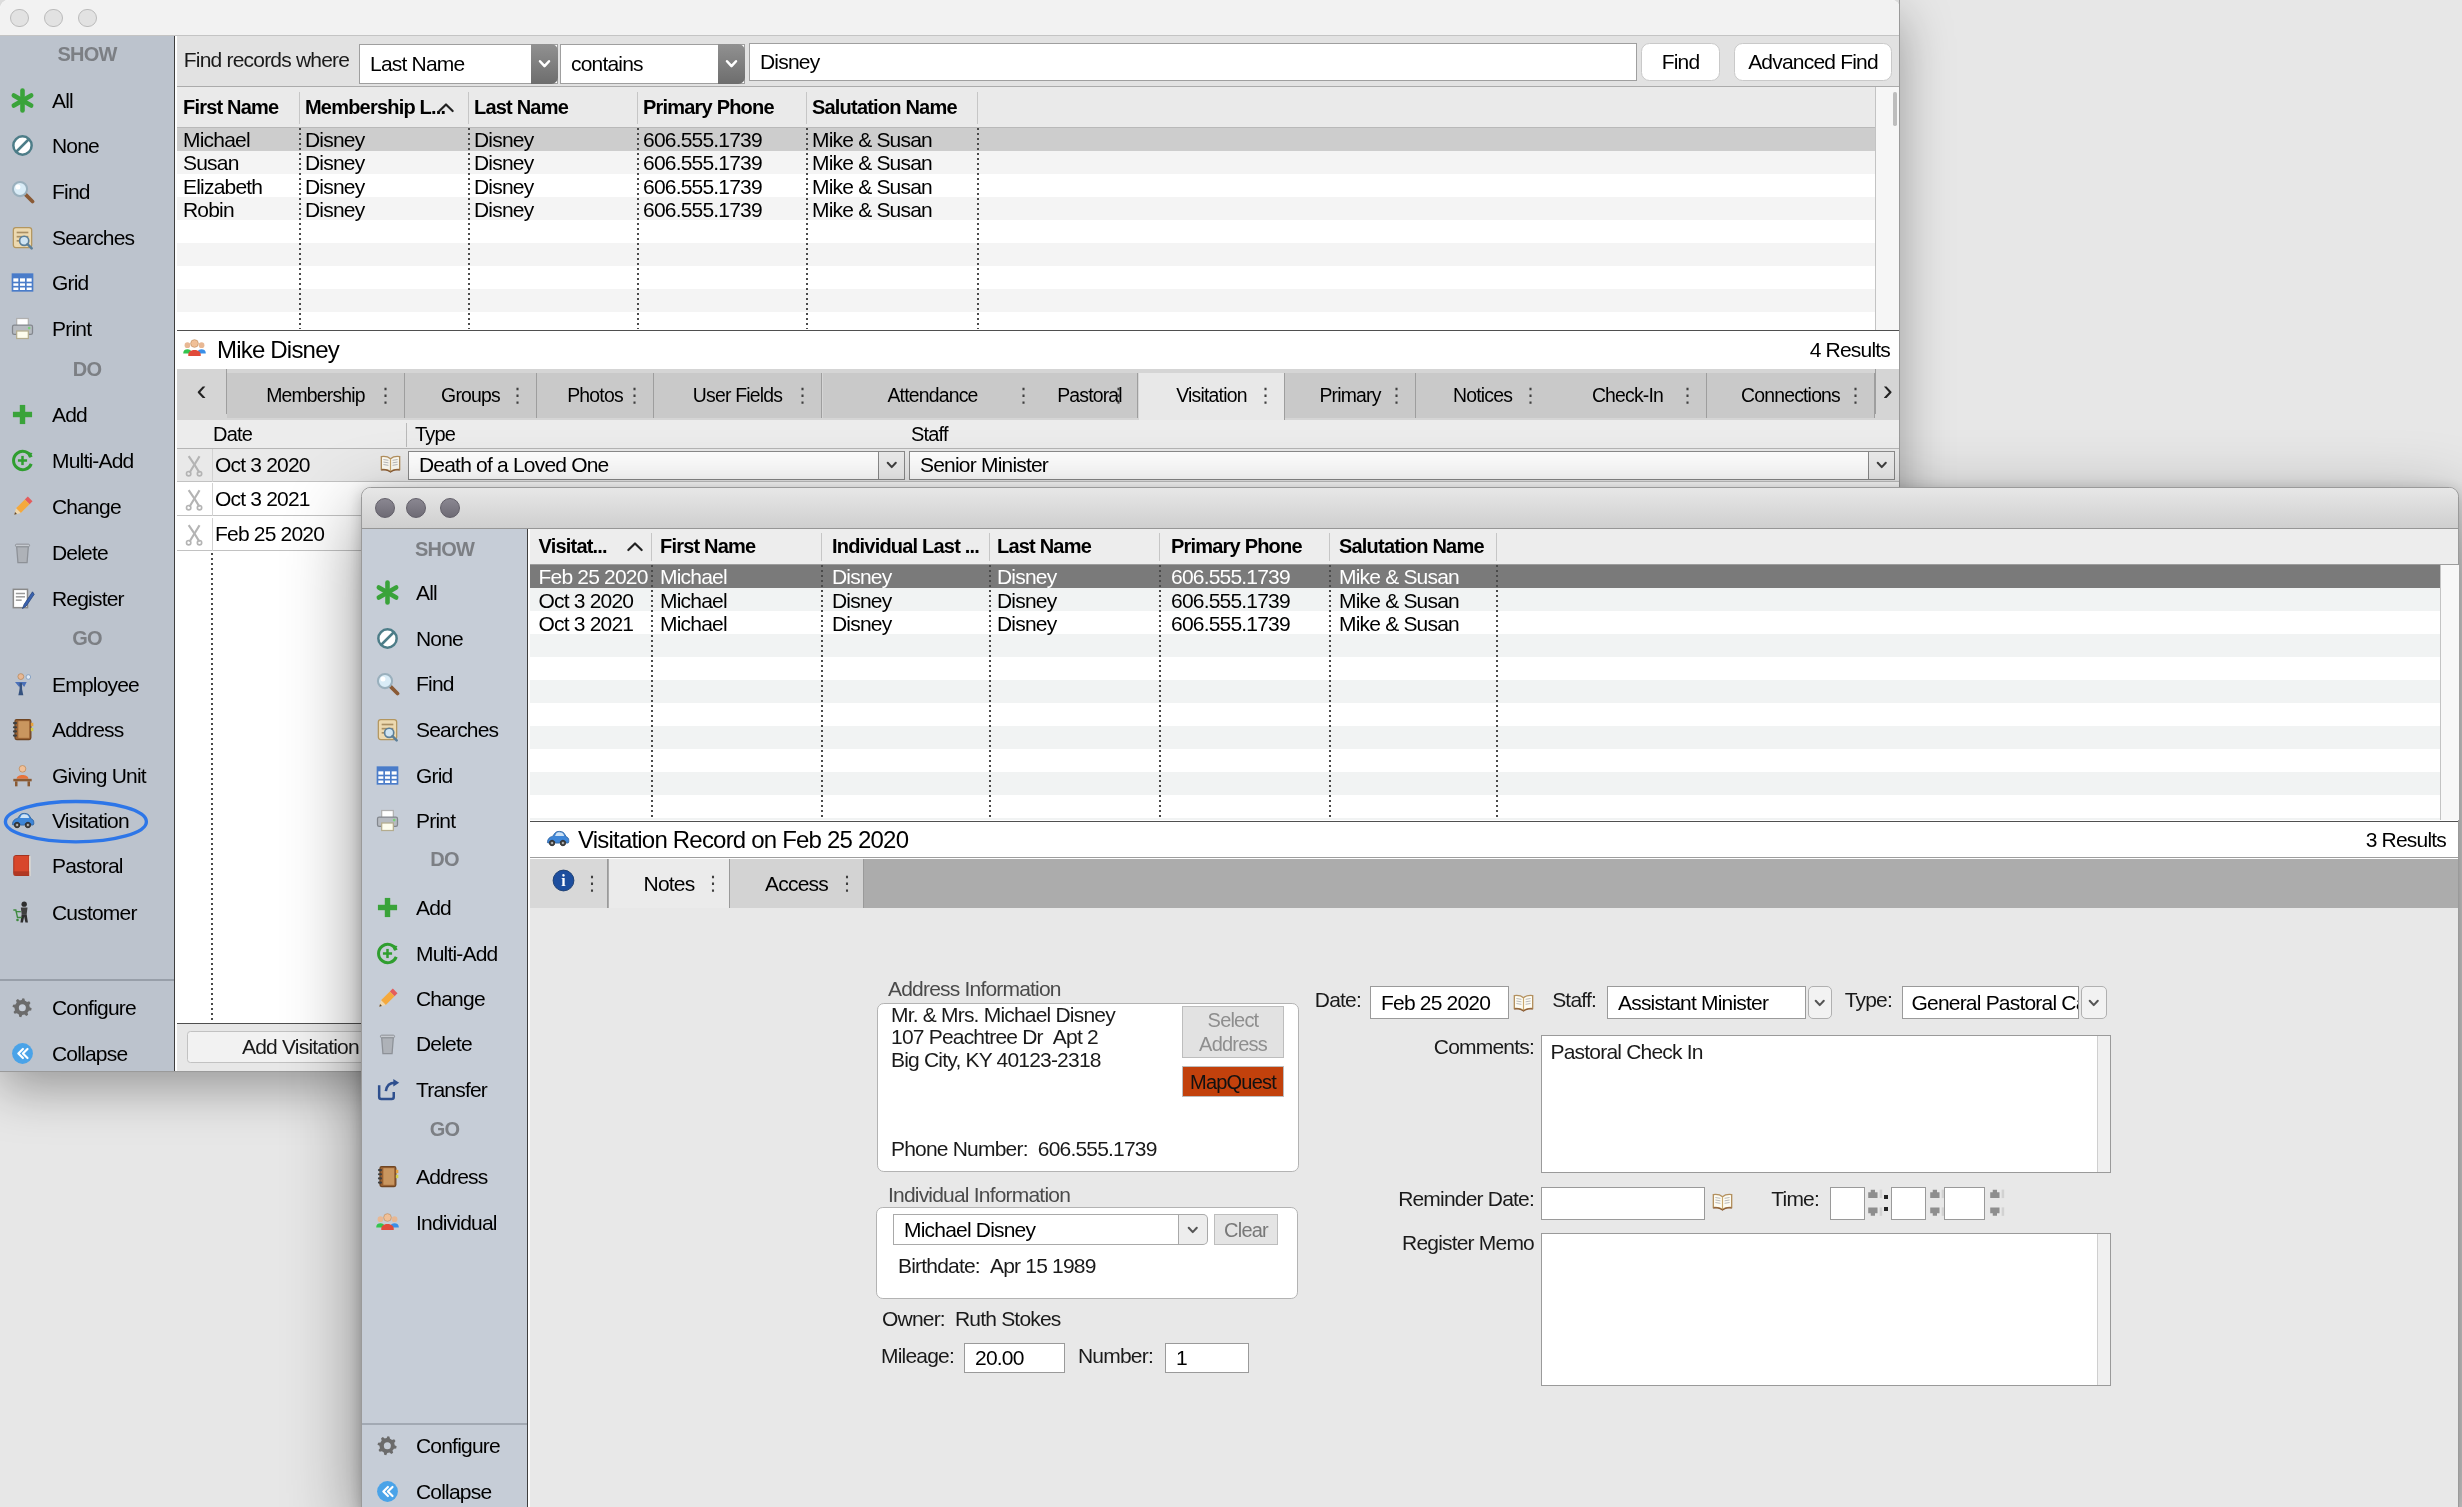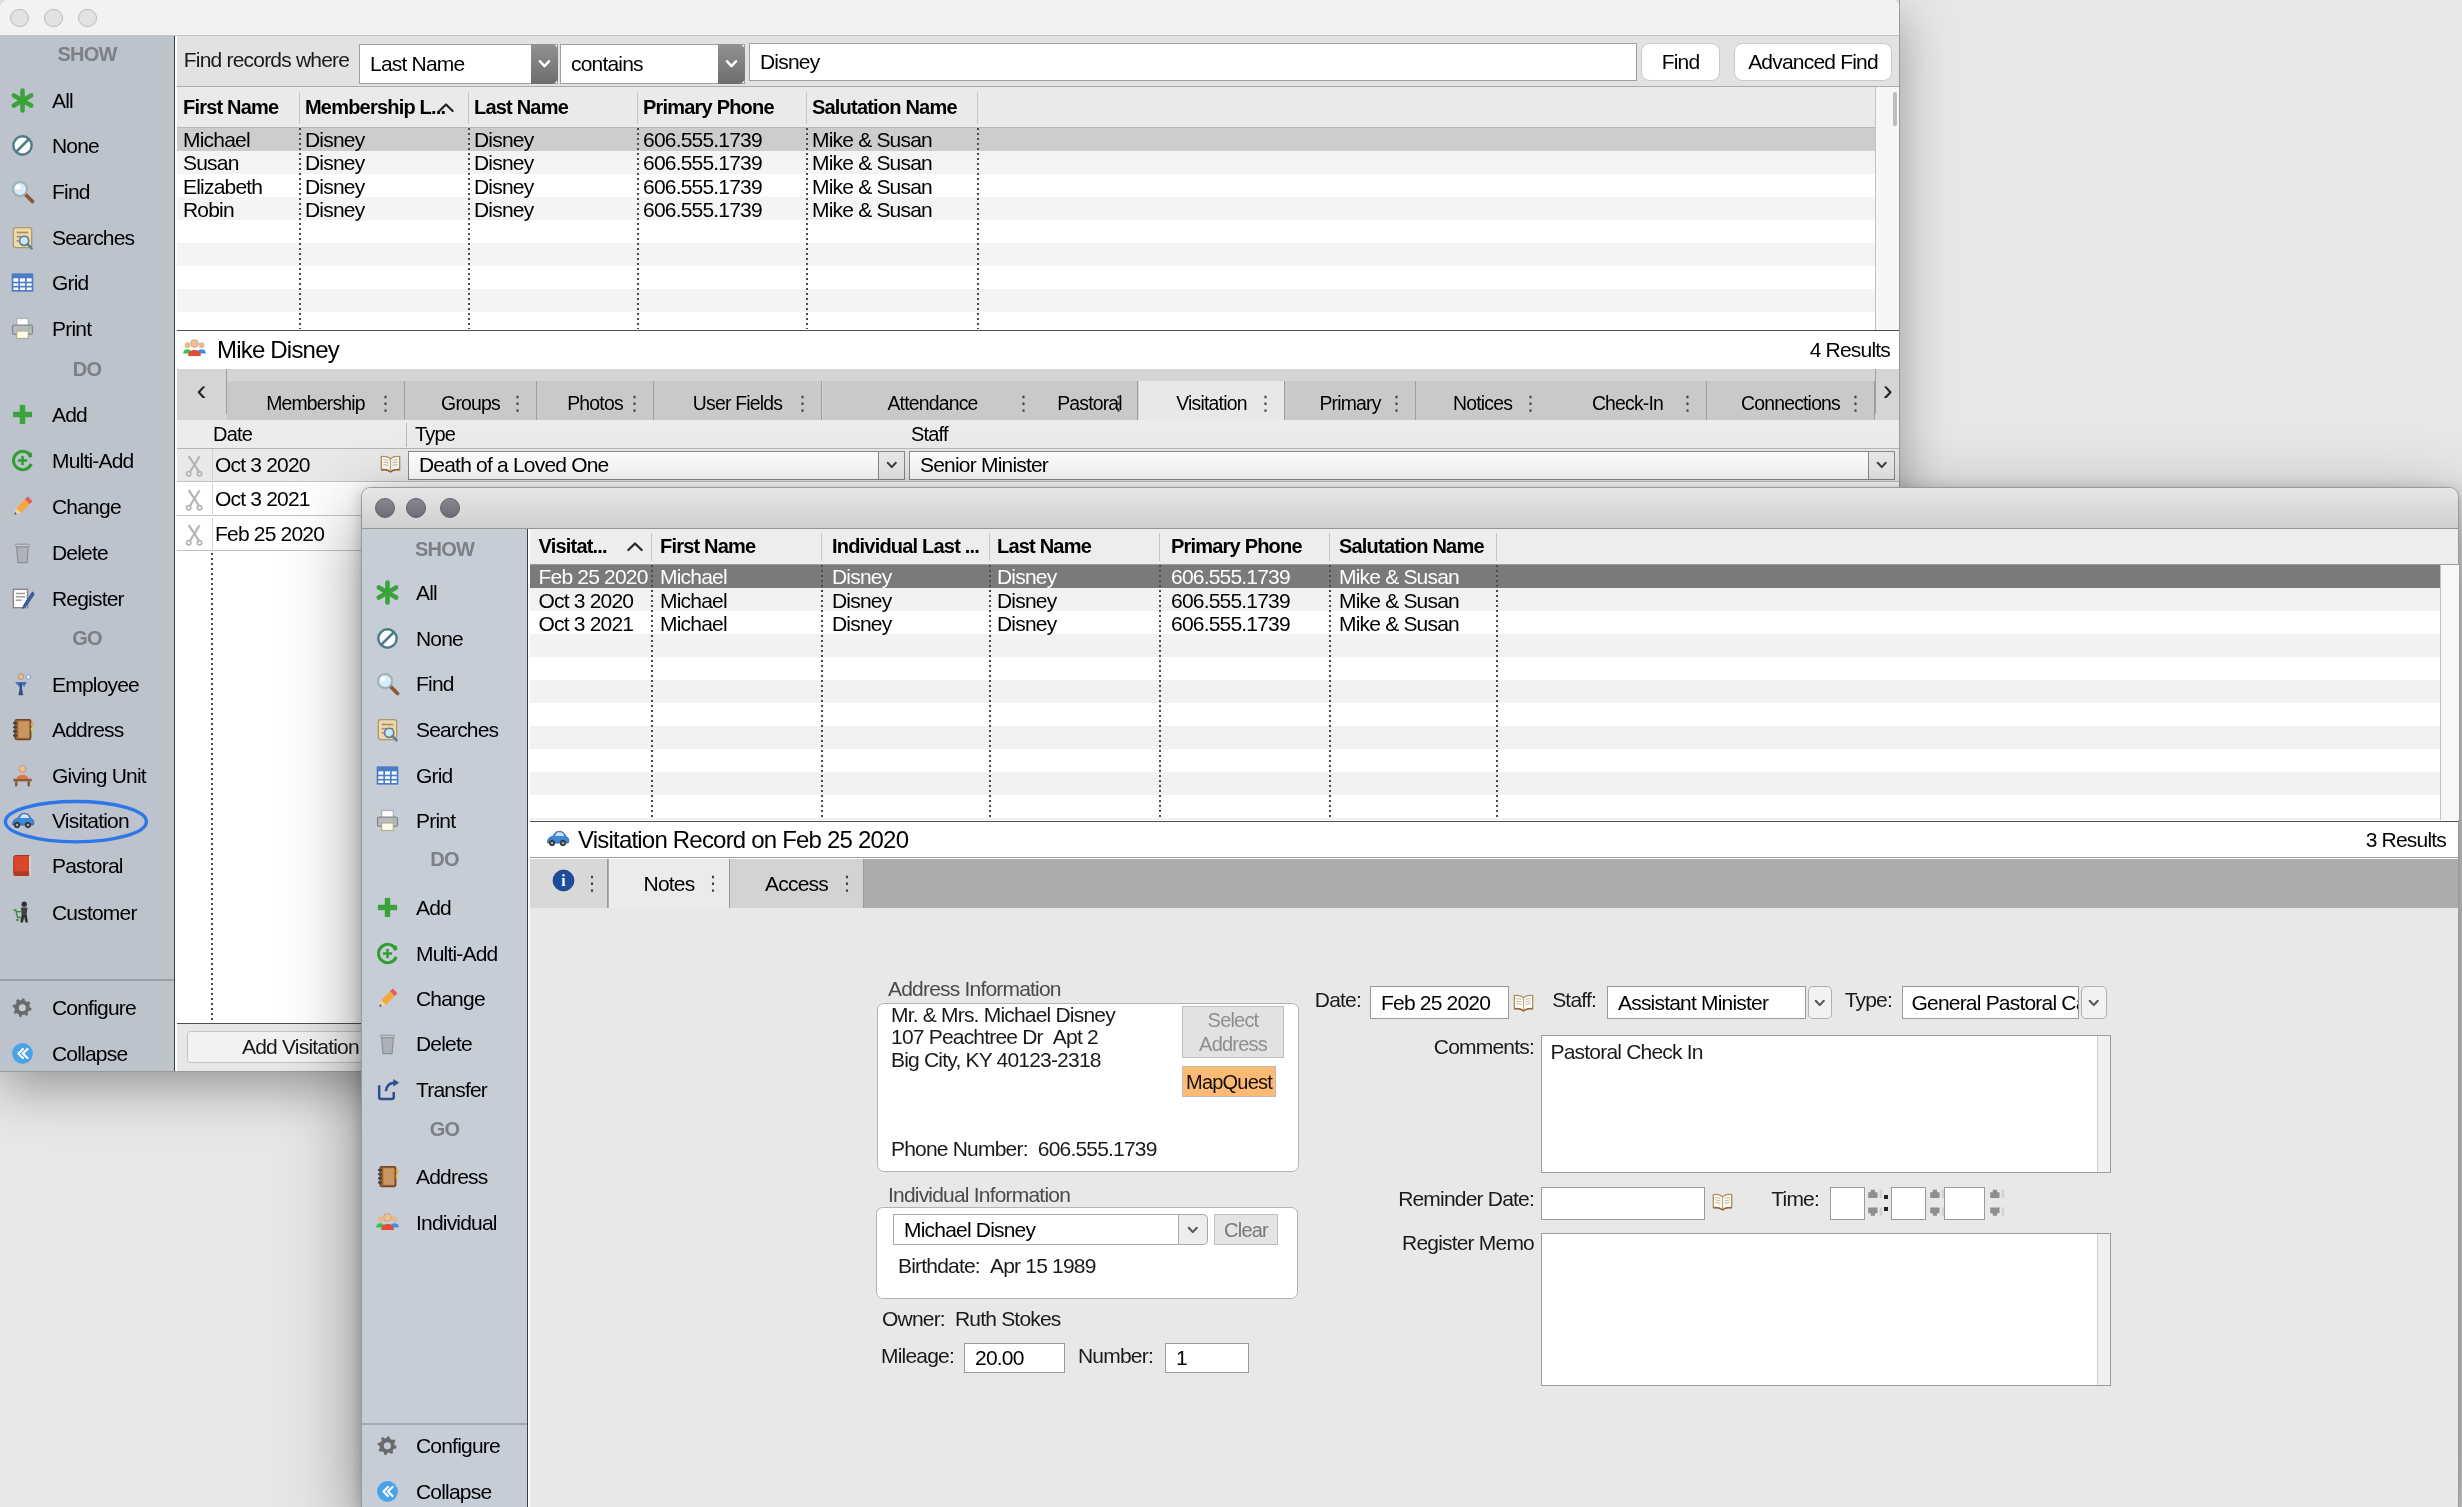--- a/index.html
+++ b/index.html
@@ -6,21 +6,21 @@
 .abs{position:absolute}
 .win{position:absolute;background:#fff}
 .tl{position:absolute;border-radius:50%}
 .si{position:absolute;left:0;width:100%;height:29px}
 .si b{position:absolute;font-weight:400;font-size:21px;letter-spacing:-0.8px;color:#000;line-height:29px}
 .si i{position:absolute;top:1.7px;width:25px;height:25px}
 .lab{position:absolute;left:0;width:100%;text-align:center;font-weight:bold;font-size:20px;letter-spacing:-0.8px;color:#7c7f84}
 .hdr{position:absolute;font-weight:bold;font-size:20px;letter-spacing:-0.8px;color:#000;white-space:nowrap}
 .cell{position:absolute;font-size:21px;letter-spacing:-0.8px;color:#000;white-space:nowrap}
 .dot{position:absolute;width:1.7px;background-image:repeating-linear-gradient(180deg,#4a4a4a 0 1.7px,transparent 1.7px 5px)}
-.tab{position:absolute;top:12px;height:45px;background:#c9c9c9;border-right:0.8px solid #9e9e9e;color:#000;font-size:19.4px;letter-spacing:-0.8px;text-align:center;line-height:45px}
+.tab{position:absolute;top:4px;height:45px;background:#c9c9c9;border-right:0.8px solid #9e9e9e;color:#000;font-size:19.4px;letter-spacing:-0.8px;text-align:center;line-height:45px}
 .tab .dots{position:absolute;right:8.5px;top:0;color:#3f3f3f;font-size:20px;letter-spacing:0}
 .fld{position:absolute;background:#fff;border:1.7px solid #a9a9a9;font-size:21px;letter-spacing:-0.8px;color:#000;white-space:nowrap;overflow:hidden}
 .fld span{position:absolute;left:10px;top:50%;transform:translateY(-50%)}
 .cap{position:absolute;background:linear-gradient(#919191,#6d6d6d)}
 .lbl{position:absolute;font-size:21px;letter-spacing:-0.8px;color:#1a1a1a;white-space:nowrap}
 </style></head><body>
 
 <div class="win" style="left:0;top:0;width:1900px;height:1071px;border-radius:8.5px 8.5px 0 0;box-shadow:0 17px 51px rgba(0,0,0,0.35)">
 <div class="abs" style="left:0;top:0;width:100%;height:36px;background:#f2f2f2;border-bottom:0.8px solid #c4c4c4;border-radius:8.5px 8.5px 0 0"></div>
 <div class="tl" style="left:10px;top:8.5px;width:18.6px;height:18.6px;background:#e2e2e2;border:1.3px solid #bbb"></div>
@@ -633,21 +633,21 @@
 <div class="abs" style="left:200px;top:0;width:134px;height:49px;background:#d3d3d3;border-right:0.8px solid #9a9a9a;text-align:center;font-size:21px;letter-spacing:-0.8px;line-height:49px">Access<span style="position:absolute;right:6.8px;color:#3f3f3f;font-size:20px">⋮</span></div>
 </div>
 <div class="abs" style="left:168px;top:420px;width:1928px;height:600px;background:#e8e8e8">
 <div class="lbl" style="left:358px;top:69px;color:#4a4a4a">Address Information</div>
 <div class="abs" style="left:347px;top:95px;width:422px;height:169px;background:#fff;border:0.8px solid #b3b3b3;border-radius:6.8px"></div>
 <div class="lbl" style="left:361px;top:95px">Mr. &amp; Mrs. Michael Disney</div>
 <div class="lbl" style="left:361px;top:117px">107 Peachtree Dr&nbsp;&nbsp;Apt 2</div>
 <div class="lbl" style="left:361px;top:140px">Big City, KY 40123-2318</div>
 <div class="lbl" style="left:361px;top:229px">Phone Number:&nbsp;&nbsp;606.555.1739</div>
 <div class="abs" style="left:652px;top:98px;width:102px;height:52px;background:#e2e2e2;border:0.8px solid #bdbdbd;text-align:center;font-size:20px;letter-spacing:-0.8px;line-height:24.5px;color:#8e8e8e;padding-top:0.8px">Select<br>Address</div>
-<div class="abs" style="left:652px;top:158px;width:94px;height:31px;background:#fdba74;border:0.8px solid #bdbdbd;text-align:center;font-size:20px;letter-spacing:-0.8px;line-height:30px;color:#111">MapQuest</div>
+<div class="abs" style="left:652px;top:158px;width:102px;height:31px;background:#c2410c;border:0.8px solid #bdbdbd;text-align:center;font-size:20px;letter-spacing:-0.8px;line-height:30px;color:#111">MapQuest</div>
 <div class="lbl" style="left:358px;top:275px;color:#4a4a4a">Individual Information</div>
 <div class="abs" style="left:346px;top:299px;width:422px;height:92px;background:#fff;border:0.8px solid #b3b3b3;border-radius:6.8px"></div>
 <div class="fld" style="left:363px;top:306px;width:286px;height:31px;border:0.8px solid #a9a9a9">
         <span>Michael Disney</span>
       </div>
 <div class="abs" style="left:649px;top:306px;width:29px;height:31px;background:#ededed;border:0.8px solid #a9a9a9;border-left:none;border-radius:0 5px 5px 0">
         <svg width="13.5" height="13.5" viewBox="0 0 20 20" style="position:absolute;left:50%;top:50%;margin-left:-6.8px;margin-top:-6.8px">
           <path d="M4 7 L10 13.5 L16 7" fill="none" stroke="#555" stroke-width="3" stroke-linecap="round" stroke-linejoin="round"></path>
         </svg>
       </div>

